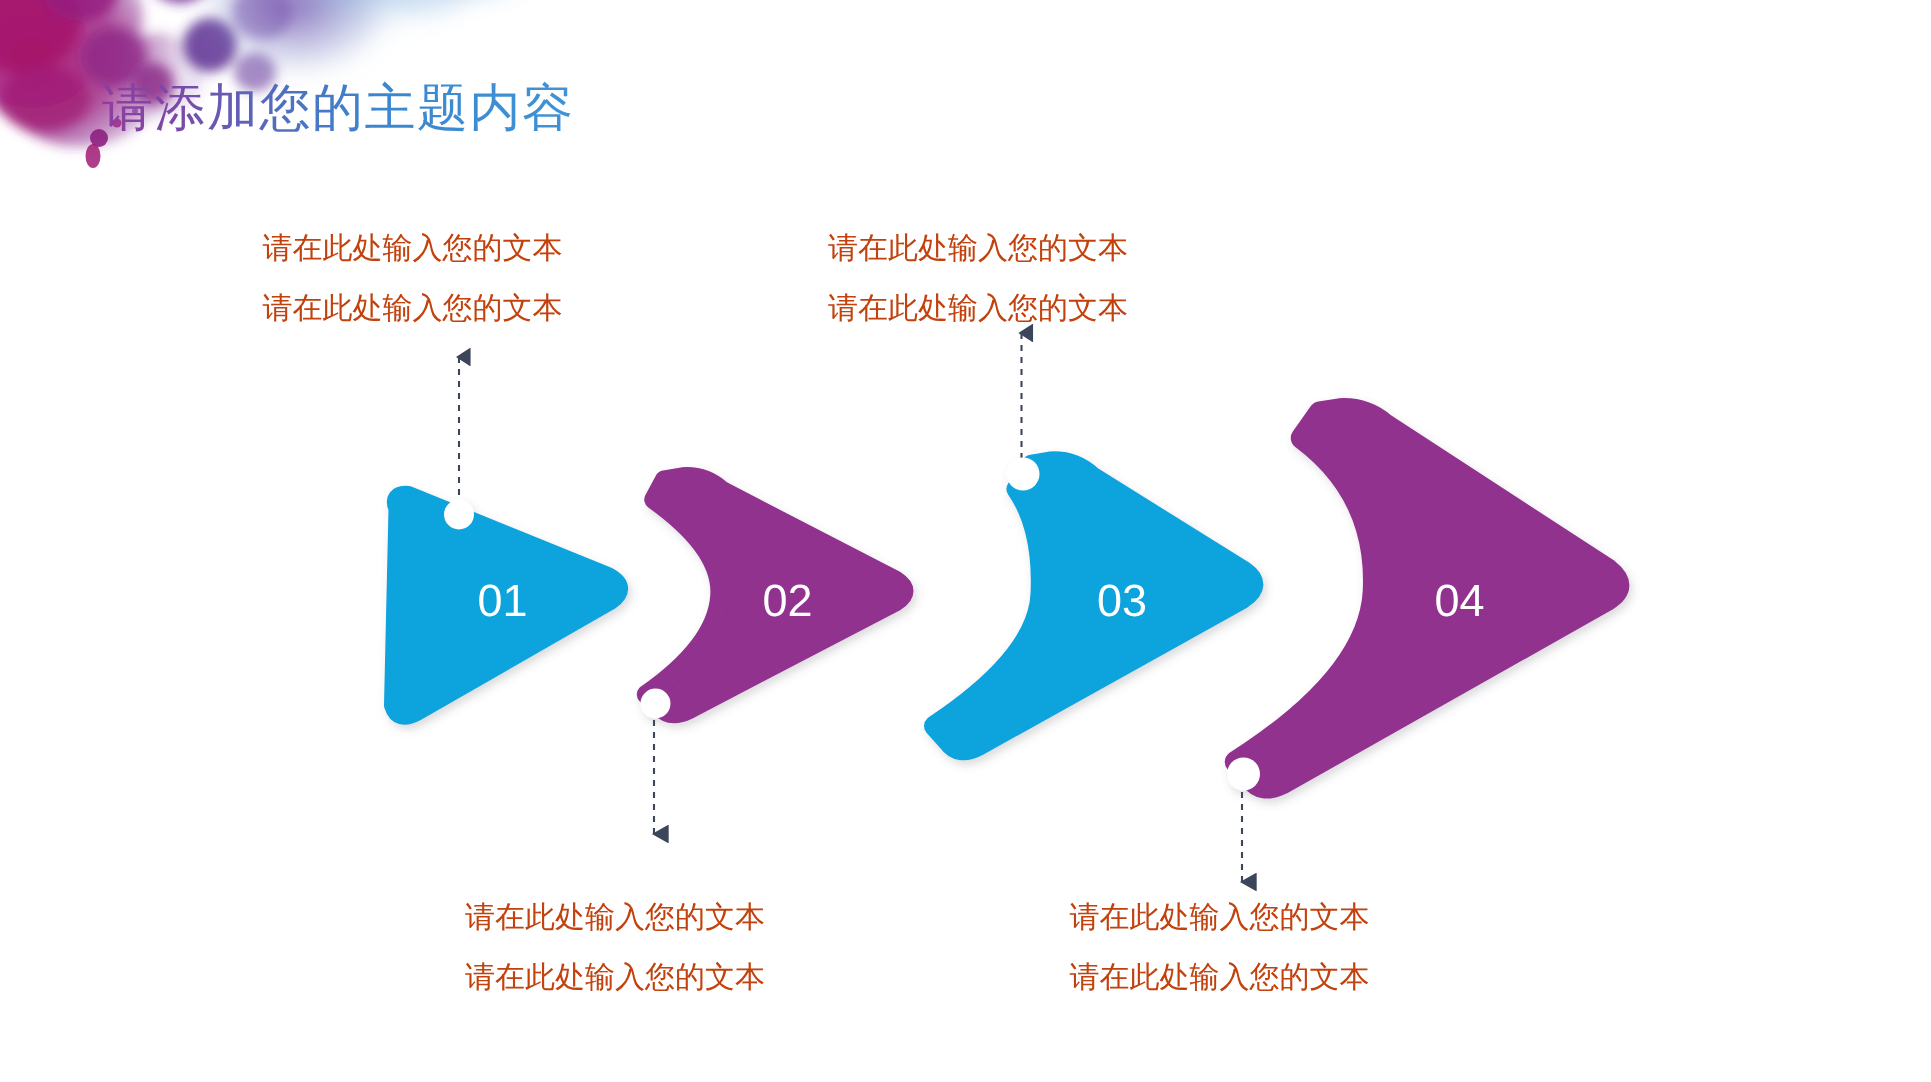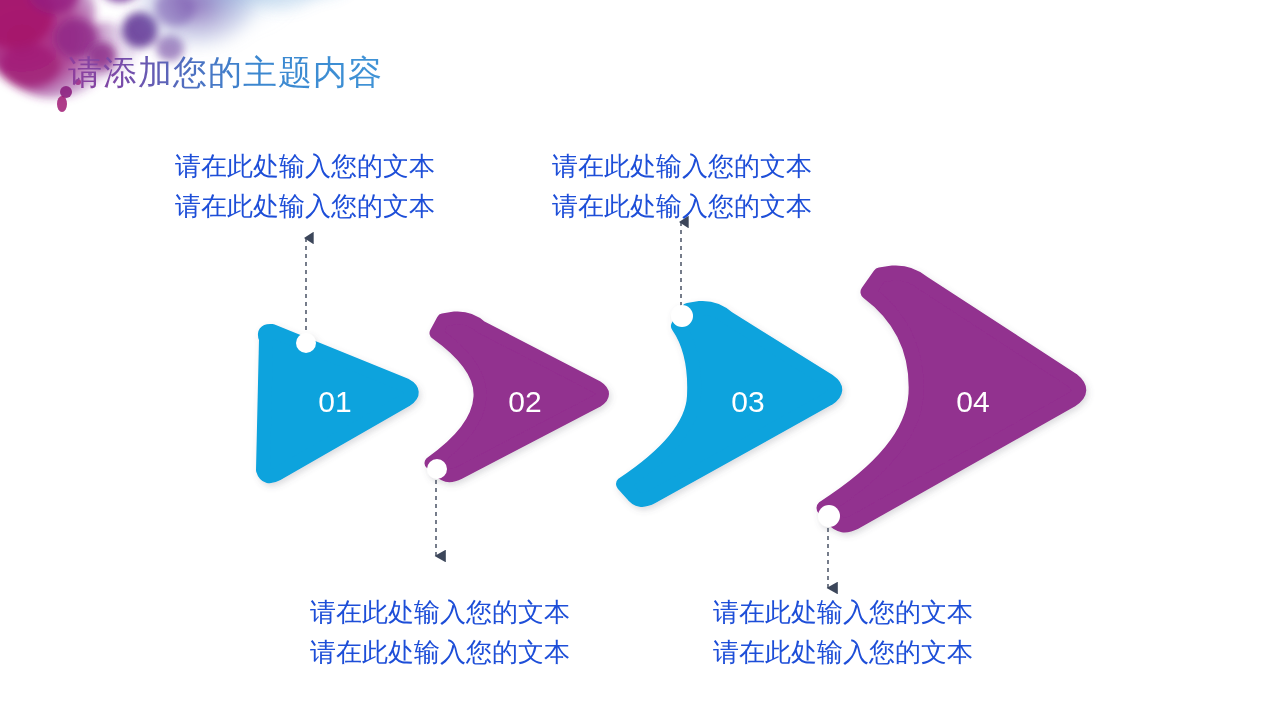--- a/index.html
+++ b/index.html
@@ -51,22 +51,22 @@
     left: 0;
     top: 0;
     width: 1287px;
     height: 721px;
     pointer-events: none;
   }
 
   
   .textblock {
     position: absolute;
-    color: #1d4ed8;
-    font-size: 26px;
+    color: #c2410c;
+    font-size: 20px;
     line-height: 40px;
     white-space: nowrap;
   }
   .textblock .line { display: block; }
 
   #txt1 { left: 175px; top: 146px; }
   #txt2 { left: 552px; top: 146px; }
   #txt3 { left: 310px; top: 592px; }
   #txt4 { left: 713px; top: 592px; }
 

